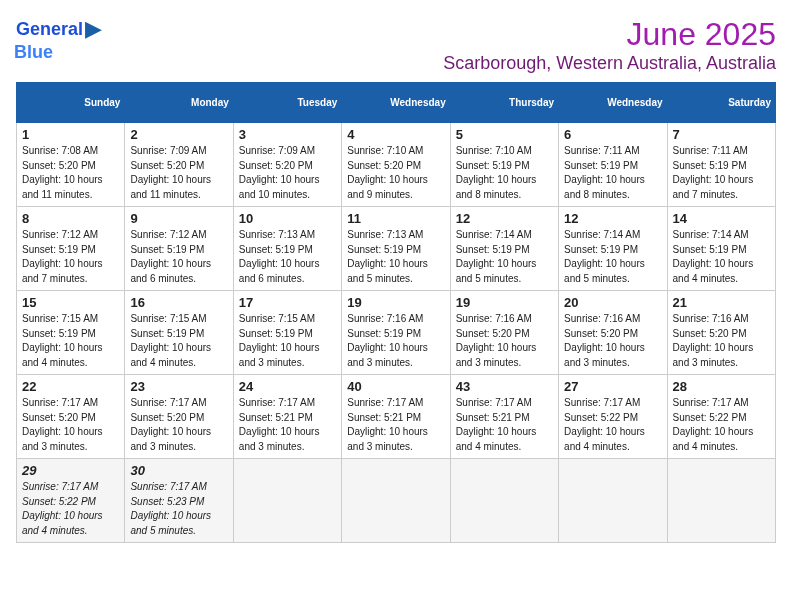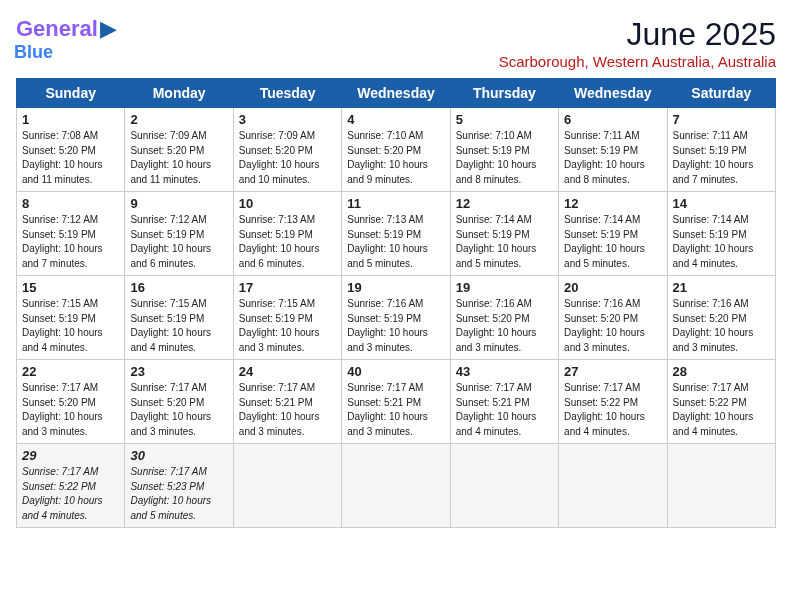--- a/index.html
+++ b/index.html
@@ -19,58 +19,58 @@
     .logo {
       display: flex;
       flex-direction: column;
       align-items: flex-start;
     }
     .logo-top {
       display: flex;
       align-items: center;
     }
     .logo-general {
-      font-size: 22px;
+      font-size: 18px;
       font-weight: bold;
-      color: #8b5cf6;
+      color: #1d4ed8;
     }
     .logo-arrow {
       color: #1a5fa8;
       font-size: 22px;
       margin-left: 2px;
     }
     .logo-blue {
       font-size: 18px;
       font-weight: bold;
       color: #3b82f6;
       margin-left: -2px;
     }
     .title-area {
       text-align: right;
     }
     .month-year {
       font-size: 32px;
-      color: #0f172a;
+      color: #a21caf;
       font-weight: normal;
     }
     .location {
-      font-size: 15px;
-      color: #b91c1c;
+      font-size: 18px;
+      color: #701a75;
     }
     .calendar {
       width: 100%;
       border-collapse: collapse;
       border: 1px solid #ccc;
     }
     .calendar th {
       background: #1a5fa8;
       color: #fff;
-      font-size: 14px;
-      padding: 6px 4px;
-      text-align: center;
+      font-size: 10px;
+      padding: 14px 4px;
+      text-align: right;
       border: 1px solid #1a5fa8;
     }
     .calendar td {
       border: 1px solid #ccc;
       vertical-align: top;
       padding: 4px 5px;
       width: calc(100% / 7);
       min-height: 80px;
       font-size: 10.5px;
       color: #222;

